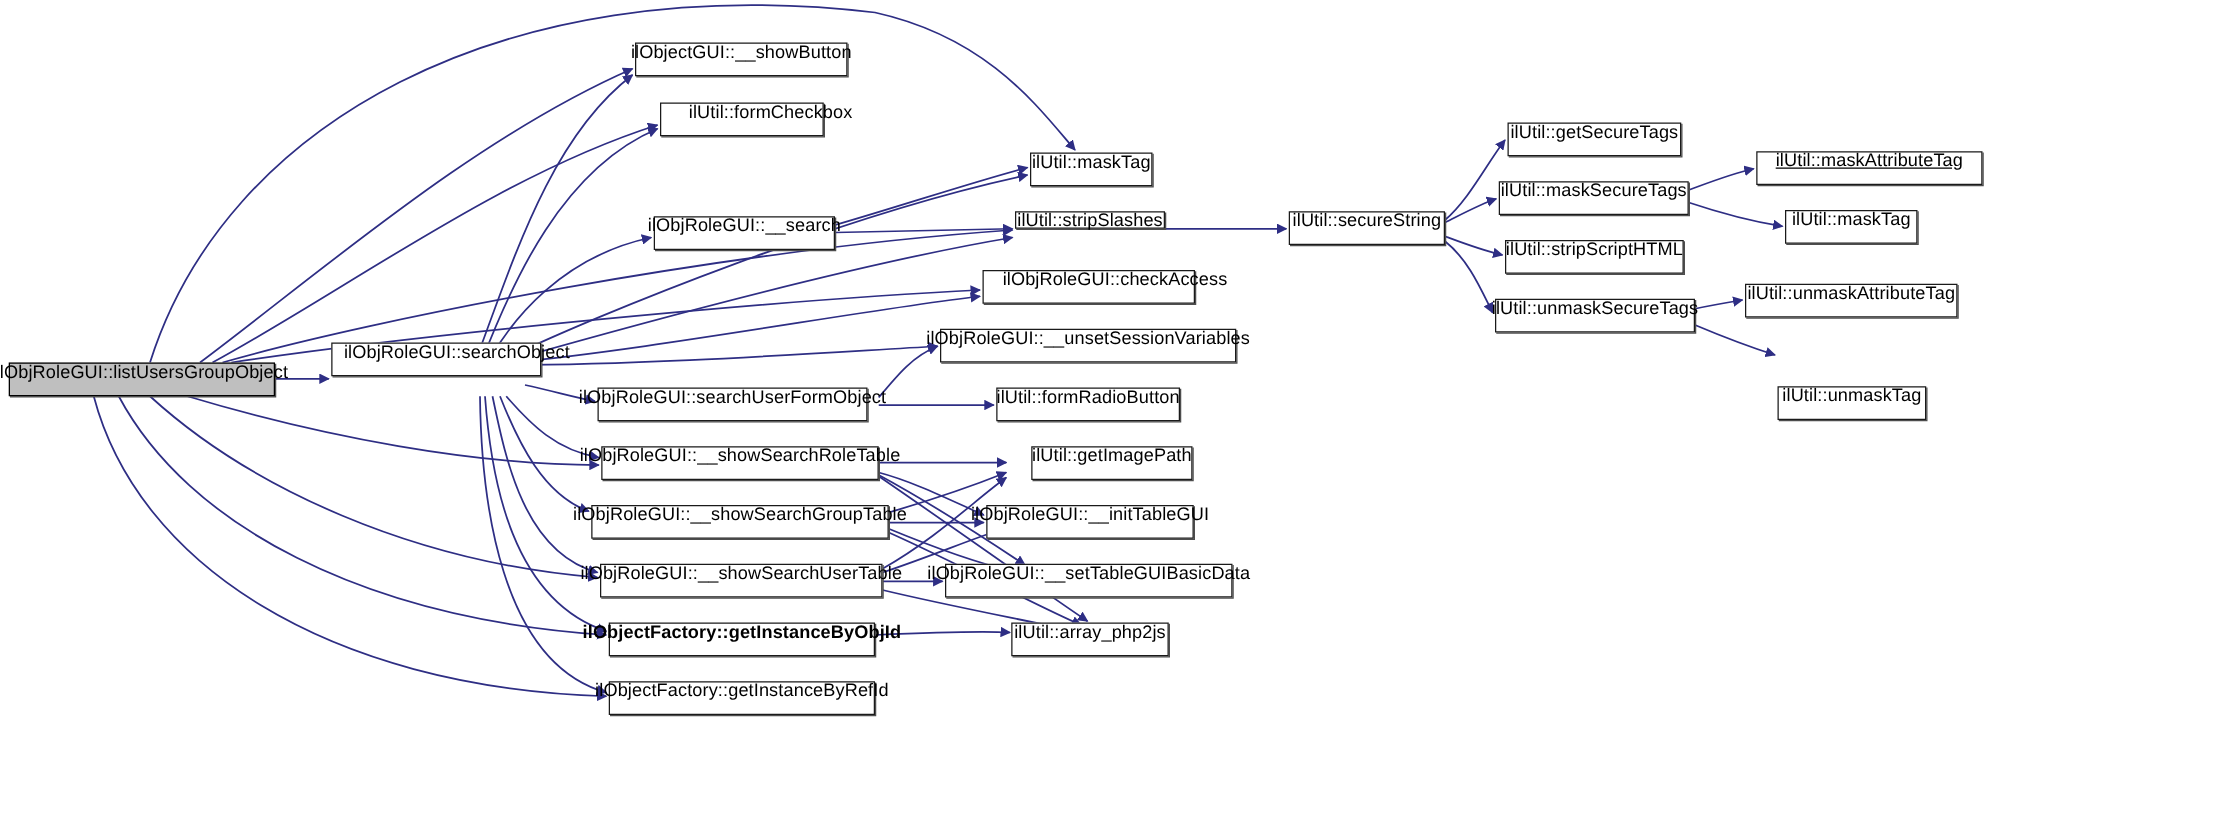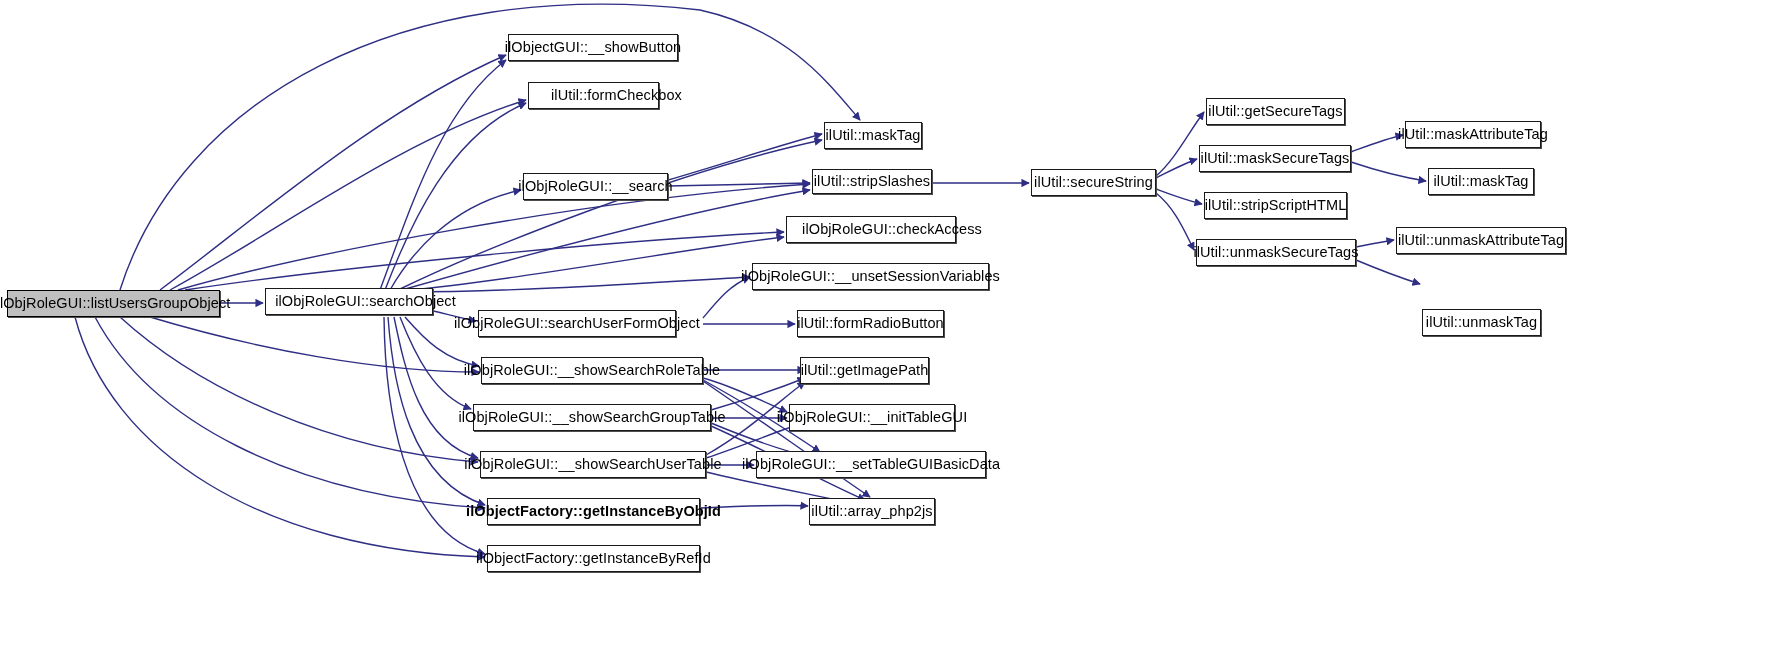--- a/index.html
+++ b/index.html
@@ -28,21 +28,20 @@
   }
   .node {
     position: absolute;
     box-sizing: border-box;
     border: 1px solid #1a1a1a;
     background: #ffffff;
     color: #000000;
     font-size: 14.5px;
     line-height: 1;
     display: flex;
-    align-items: center;
     justify-content: center;
     white-space: nowrap;
     letter-spacing: 0.1px;
     box-shadow: 1px 1px 0 0 #4d4d4d;
   }
   .node.root {
     background: #bfbfbf;
     border: 1px solid #000000;
   }
   .node span {
@@ -109,54 +108,54 @@
         <path d="M706,458 C745,445 775,432 800,424" marker-end="url(#arrow)"></path>
         <path d="M706,465 L754,465" marker-end="url(#arrow)"></path>
         <path d="M706,472 C760,485 830,498 860,505" marker-end="url(#arrow)"></path>
         <path d="M700,508 C745,506 790,505 808,506" marker-end="url(#arrow)"></path>
       </g>
   </svg>
   <div id="node-layer">
       <div class="node root" style="left: 7px; top: 290px; width: 213px; height: 27px;">
         <span>ilObjRoleGUI::listUsersGroupObject</span>
       </div>
-      <div class="node" style="left: 265px; top: 288px; width: 168px; height: 27px; padding-left: 33px;">
+      <div class="node" style="left: 265px; top: 274px; width: 168px; height: 27px; padding-left: 33px;">
         <span>ilObjRoleGUI::searchObject</span>
       </div>
       <div class="node" style="left: 508px; top: 34px; width: 170px; height: 27px;">
         <span>ilObjectGUI::__showButton</span>
       </div>
       <div class="node" style="left: 528px; top: 82px; width: 131px; height: 27px; padding-left: 46px;">
         <span>ilUtil::formCheckbox</span>
       </div>
       <div class="node" style="left: 523px; top: 173px; width: 145px; height: 27px;">
         <span>ilObjRoleGUI::__search</span>
       </div>
       <div class="node" style="left: 824px; top: 122px; width: 98px; height: 27px;">
         <span>ilUtil::maskTag</span>
       </div>
-      <div class="node" style="left: 812px; top: 169px; width: 120px; height: 25px;">
+      <div class="node" style="left: 812px; top: 169px; width: 120px; height: 14px;">
         <span>ilUtil::stripSlashes</span>
       </div>
       <div class="node" style="left: 786px; top: 216px; width: 170px; height: 27px; padding-left: 42px;">
         <span>ilObjRoleGUI::checkAccess</span>
       </div>
       <div class="node" style="left: 752px; top: 263px; width: 237px; height: 27px;">
         <span>ilObjRoleGUI::__unsetSessionVariables</span>
       </div>
-      <div class="node" style="left: 478px; top: 310px; width: 198px; height: 27px;">
+      <div class="node" style="left: 478px; top: 310px; width: 216px; height: 27px;">
         <span>ilObjRoleGUI::searchUserFormObject</span>
       </div>
       <div class="node" style="left: 797px; top: 310px; width: 147px; height: 27px;">
         <span>ilUtil::formRadioButton</span>
       </div>
       <div class="node" style="left: 481px; top: 357px; width: 222px; height: 27px;">
         <span>ilObjRoleGUI::__showSearchRoleTable</span>
       </div>
-      <div class="node" style="left: 800px; top: 357px; width: 129px; height: 27px;">
+      <div class="node" style="left: 825px; top: 357px; width: 129px; height: 27px;">
         <span>ilUtil::getImagePath</span>
       </div>
       <div class="node" style="left: 473px; top: 404px; width: 238px; height: 27px;">
         <span>ilObjRoleGUI::__showSearchGroupTable</span>
       </div>
       <div class="node" style="left: 789px; top: 404px; width: 166px; height: 27px;">
         <span>ilObjRoleGUI::__initTableGUI</span>
       </div>
       <div class="node" style="left: 480px; top: 451px; width: 226px; height: 27px;">
         <span>ilObjRoleGUI::__showSearchUserTable</span>
@@ -181,21 +180,21 @@
       </div>
       <div class="node" style="left: 1199px; top: 145px; width: 152px; height: 27px;">
         <span>ilUtil::maskSecureTags</span>
       </div>
       <div class="node" style="left: 1204px; top: 192px; width: 143px; height: 27px;">
         <span>ilUtil::stripScriptHTML</span>
       </div>
       <div class="node" style="left: 1196px; top: 239px; width: 160px; height: 27px;">
         <span>ilUtil::unmaskSecureTags</span>
       </div>
-      <div class="node" style="left: 1405px; top: 121px; width: 136px; height: 27px;">
+      <div class="node" style="left: 1405px; top: 121px; width: 181px; height: 27px; text-decoration: underline;">
         <span>ilUtil::maskAttributeTag</span>
       </div>
       <div class="node" style="left: 1428px; top: 168px; width: 106px; height: 27px;">
         <span>ilUtil::maskTag</span>
       </div>
       <div class="node" style="left: 1396px; top: 227px; width: 170px; height: 27px;">
         <span>ilUtil::unmaskAttributeTag</span>
       </div>
       <div class="node" style="left: 1422px; top: 274px; width: 119px; height: 27px; margin-top: 35px;">
         <span>ilUtil::unmaskTag</span>

